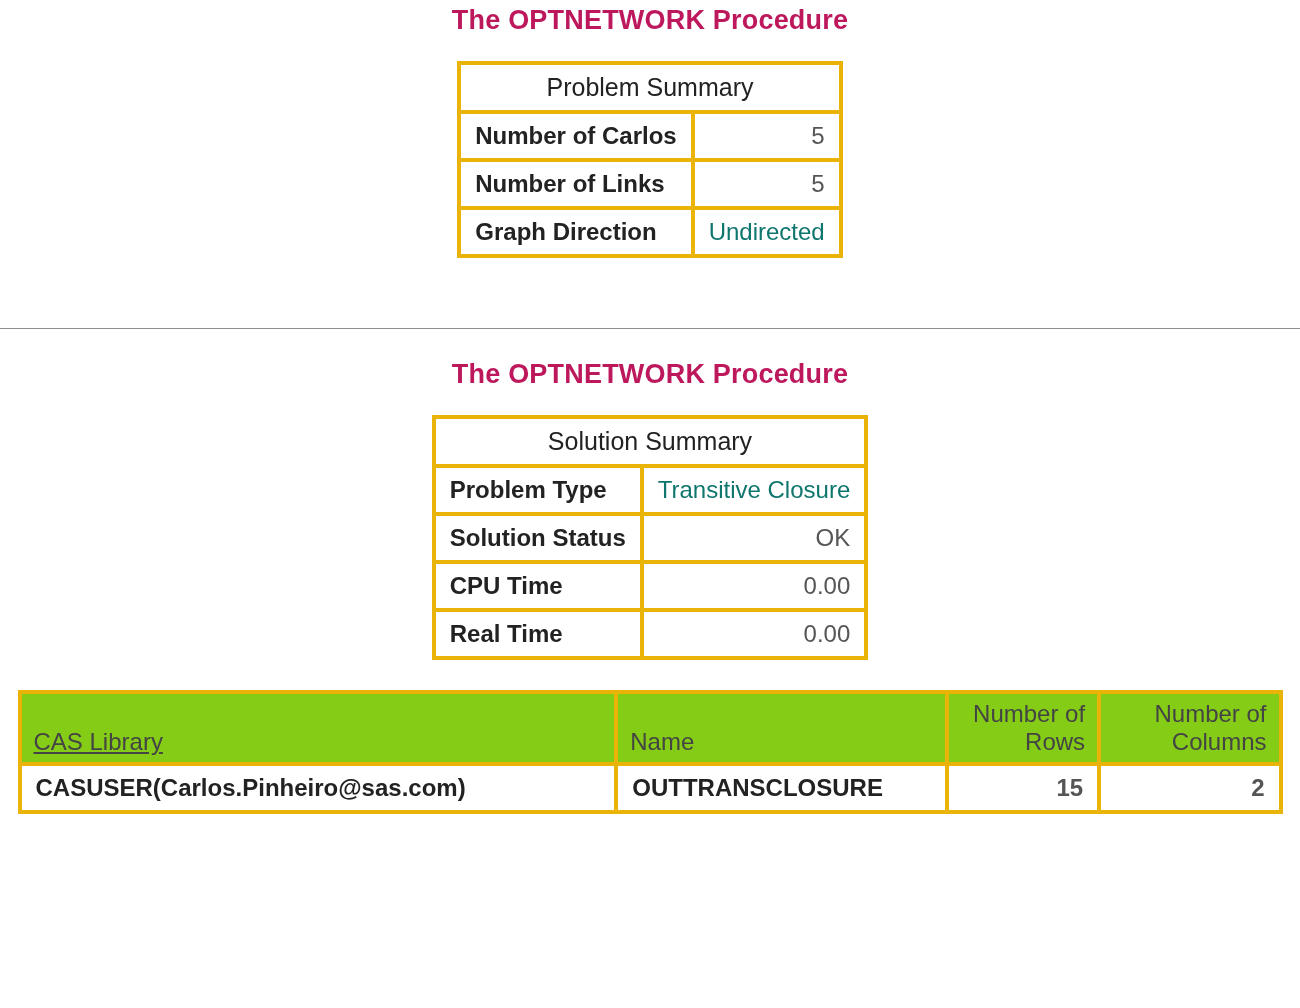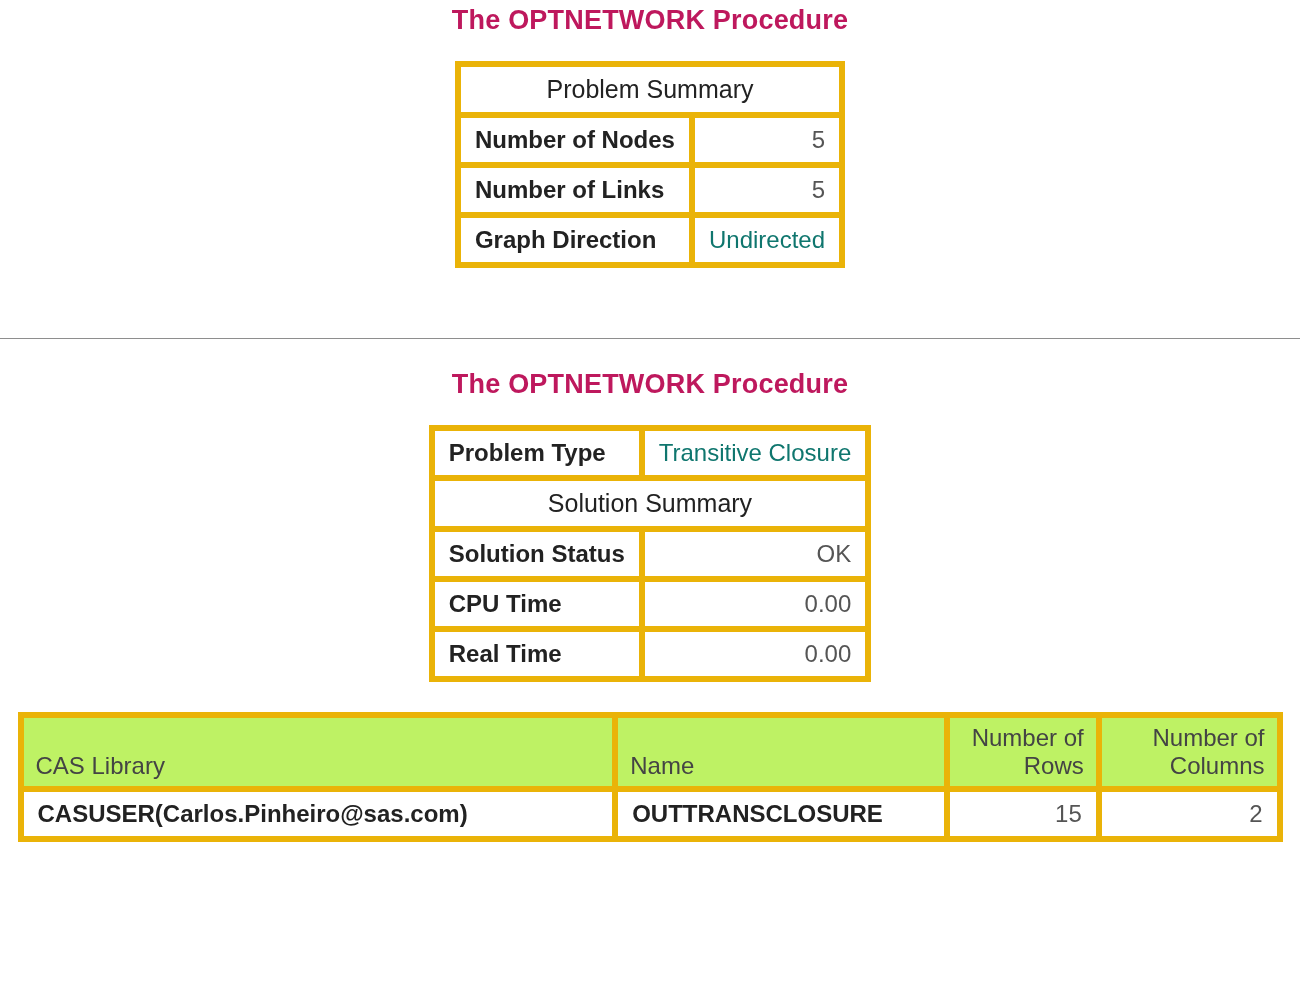--- a/index.html
+++ b/index.html
@@ -26,21 +26,21 @@
     border: none;
     border-top: 1px solid #8e8e8e;
     margin: 10px 0 30px 0;
   }
   table.tbl {
     border-collapse: collapse;
     margin: 0 auto 30px auto;
     background: #fff;
   }
   table.tbl th, table.tbl td {
-    border: 6px solid #eab308;
+    border: 4px solid #eab308;
     padding: 8px 14px;
     font-size: 24px;
     vertical-align: middle;
   }
   table.tbl th.caption {
     text-align: center;
     font-weight: 500;
     color: #222;
     background: #fff;
     font-size: 25px;
@@ -61,50 +61,50 @@
     color: #0f766e;
   }
   
   table.wide {
     width: 1265px;
     margin: 0 auto;
   }
   table.wide th.colhead {
     font-weight: 400;
     color: #444;
-    background: #bef264;
+    background: #84cc16;
     vertical-align: bottom;
     font-size: 24px;
     padding: 6px 12px;
   }
   table.wide th.colhead.left { text-align: left; }
   table.wide th.colhead.right { text-align: right; }
   table.wide td.left {
     text-align: left;
     font-weight: 600;
     color: #222;
   }
   table.wide td.right {
     text-align: right;
-    font-weight: 400;
+    font-weight: 700;
     color: #555;
   }
 </style>
 </head>
 <body>
 
 <div class="section">
   <div class="proc-title">The OPTNETWORK Procedure</div>
   <table class="tbl">
     <tbody>
         <tr>
           <th class="caption" colspan="2">Problem Summary</th>
         </tr>
     <tr>
-      <td class="label">Number of Nodes</td>
+      <td class="label">Number of Carlos</td>
       <td class="value-right">5</td>
     </tr>
     <tr>
       <td class="label">Number of Links</td>
       <td class="value-right">5</td>
     </tr>
     <tr>
       <td class="label">Graph Direction</td>
       <td class="value-left">Undirected</td>
     </tr>
@@ -113,45 +113,45 @@
 </div>
 
 <hr class="divider">
 
 <div class="section">
   <div class="proc-title">The OPTNETWORK Procedure</div>
 
   <table class="tbl">
     <tbody>
         <tr>
+          <th class="caption" colspan="2">Solution Summary</th>
+        </tr>
+    <tr>
       <td class="label">Problem Type</td>
       <td class="value-left">Transitive Closure</td>
     </tr>
-    <tr>
-          <th class="caption" colspan="2">Solution Summary</th>
-        </tr>
     <tr>
       <td class="label">Solution Status</td>
       <td class="value-right">OK</td>
     </tr>
     <tr>
       <td class="label">CPU Time</td>
       <td class="value-right">0.00</td>
     </tr>
     <tr>
       <td class="label">Real Time</td>
       <td class="value-right">0.00</td>
     </tr>
   </tbody>
     </table>
 
   <table class="tbl wide">
     <tbody>
     <tr>
-      <th class="colhead left" style="width:510px;">CAS Library</th>
+      <th class="colhead left" style="width:510px;text-decoration:underline;">CAS Library</th>
       <th class="colhead left" style="width:280px;">Name</th>
       <th class="colhead right" style="width:130px;">Number of Rows</th>
       <th class="colhead right" style="width:155px;">Number of Columns</th>
     </tr>
     <tr>
       <td class="left">CASUSER(Carlos.Pinheiro@sas.com)</td>
       <td class="left">OUTTRANSCLOSURE</td>
       <td class="right">15</td>
       <td class="right">2</td>
     </tr>

